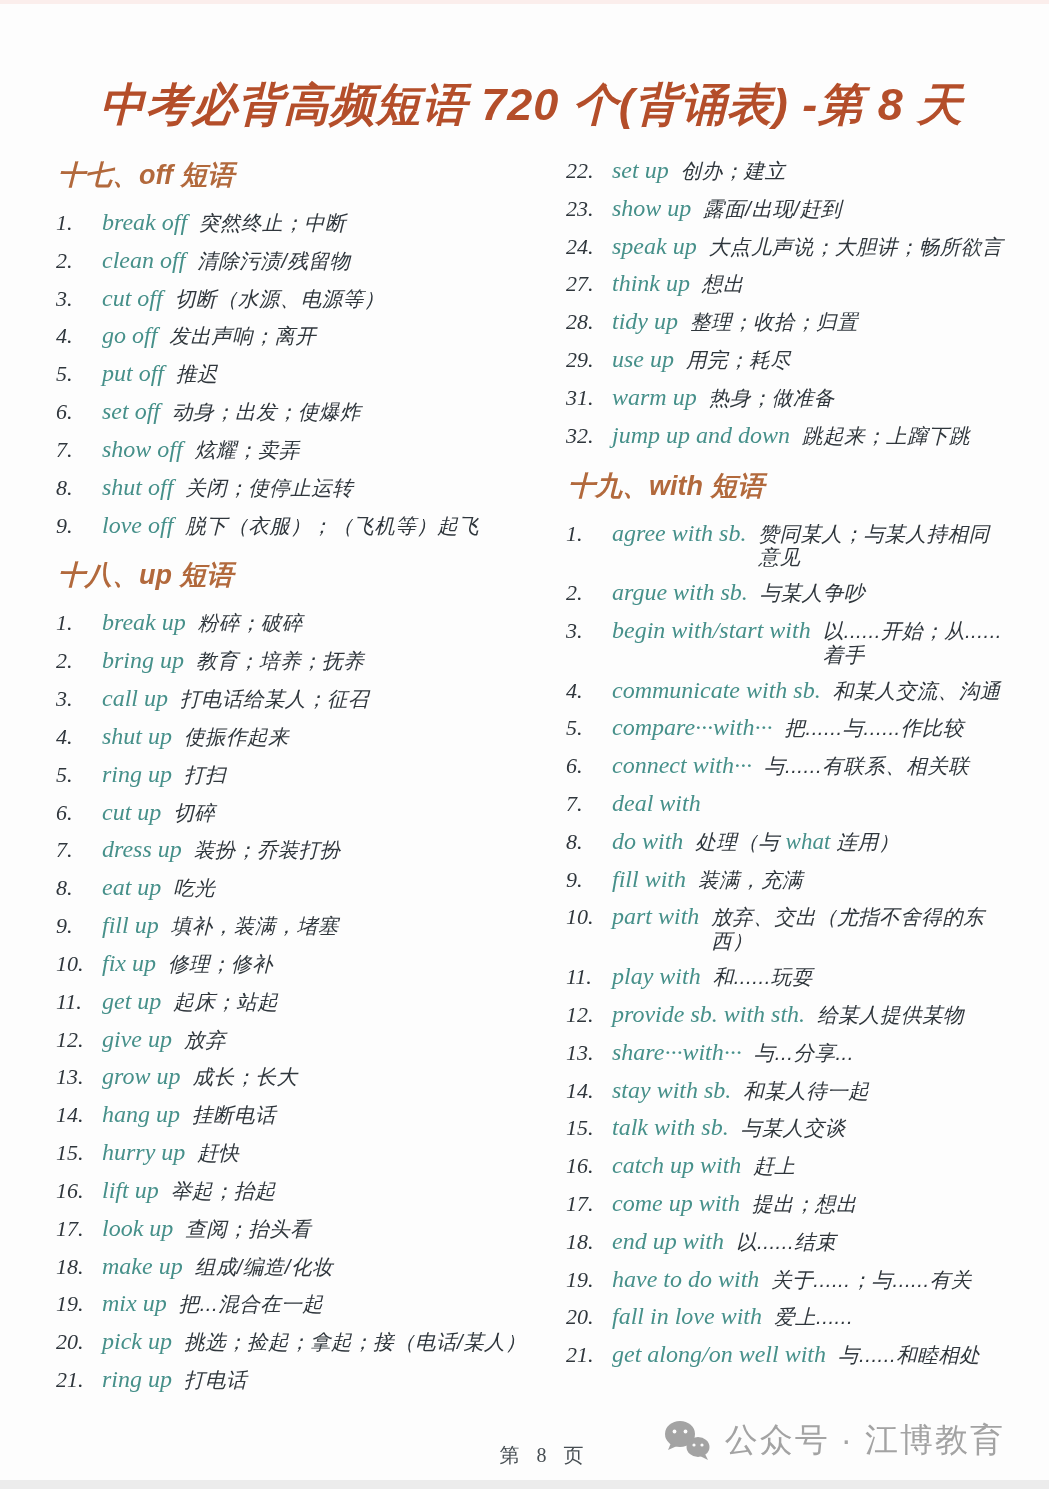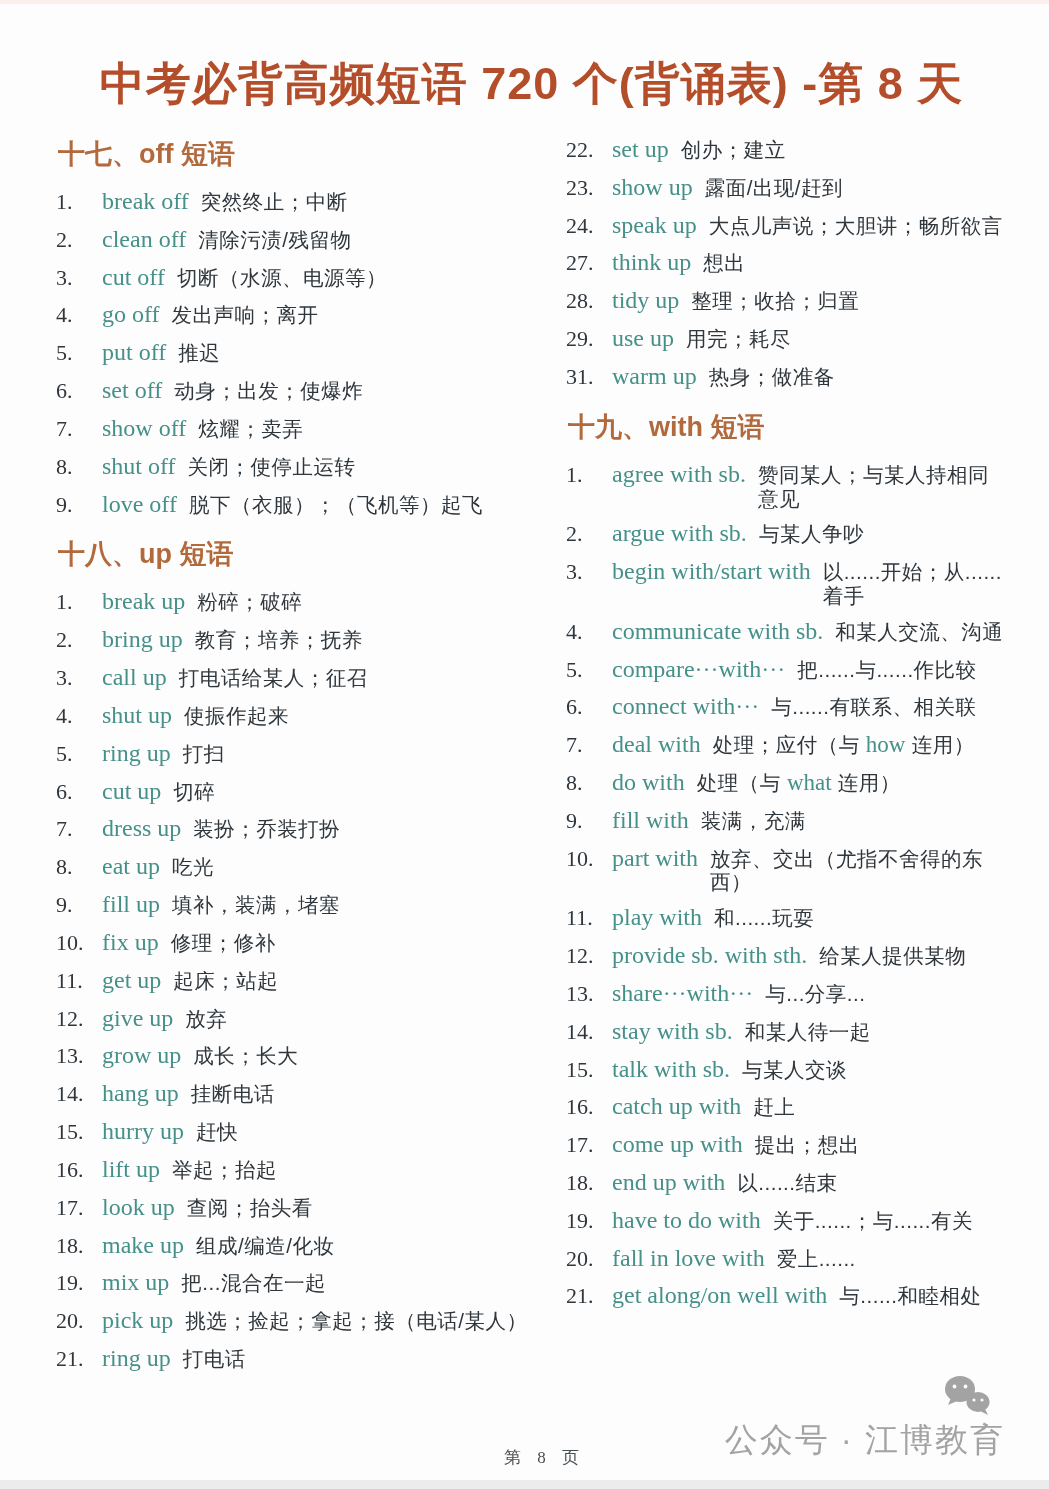--- a/index.html
+++ b/index.html
@@ -16,21 +16,21 @@
     --c-footer:#a3a3a3;
   }
   .top-edge {
     position:absolute; top:0; left:0; right:0; height:4px;
     background:#fbeeec;
   }
   .bottom-edge {
     position:absolute; bottom:0; left:0; right:0; height:9px;
     background:#ececec;
   }
-  .page { padding:40px 42px 0 56px; }
+  .page { padding:61px 42px 0 56px;font-style:italic; }
   .title {
     margin:14px 0 22px 0;
     text-align:center;
     font-size:45px;
     font-weight:bold;
     letter-spacing:1px;
     color:var(--c-title);
     font-family:"Liberation Sans", sans-serif;
   }
   .columns { display:flex; align-items:flex-start; }
@@ -73,32 +73,31 @@
   .zh .en-inline {
     font-family:"Liberation Serif", serif;
     font-size:23px;
     color:var(--c-phrase);
     letter-spacing:0;
   }
   .footer-page {
     position:absolute; bottom:20px; left:0; right:0;
     text-align:center;
     font-family:"Liberation Serif", serif;
-    font-size:17px;
+    font-size:20px;
     letter-spacing:6px;
     color:#474e53;
     padding-left:40px;
   }
   .wechat-badge {
     position:absolute; right:44px; bottom:26px;
-    display:flex; align-items:flex-end;
+    display:flex; align-items:center;
     color:var(--c-footer);
     font-size:33px;
     letter-spacing:2px;
-    flex-direction:column;
   }
   .wechat-badge svg { margin-right:12px; display:block; }
 </style>
 </head>
 <body style="--c-title: #b44e2a; --c-heading: #b2693c; --c-phrase: #46908a; --c-text: #2f363c; --c-footer: #a3a3a3;">
 
 <div class="top-edge"></div>
 
 <div class="page">
   <h1 class="title">中考必背高频短语 720 个(背诵表) -第 8 天</h1>
@@ -286,20 +285,25 @@
         <div class="row">
           <span class="num">29.</span>
           <span class="en">use up</span>
           <span class="zh">用完；耗尽</span>
         </div>
         <div class="row">
           <span class="num">31.</span>
           <span class="en">warm up</span>
           <span class="zh">热身；做准备</span>
         </div>
+        <div class="row">
+          <span class="num">32.</span>
+          <span class="en">jump up and down</span>
+          <span class="zh">跳起来；上蹿下跳</span>
+        </div>
         <div class="section-heading not-first">十九、with 短语</div>
         <div class="row">
           <span class="num">1.</span>
           <span class="en">agree with sb.</span>
           <span class="zh">赞同某人；与某人持相同意见</span>
         </div>
         <div class="row">
           <span class="num">2.</span>
           <span class="en">argue with sb.</span>
           <span class="zh">与某人争吵</span>
@@ -320,21 +324,20 @@
           <span class="zh">把......与......作比较</span>
         </div>
         <div class="row">
           <span class="num">6.</span>
           <span class="en">connect with···</span>
           <span class="zh">与......有联系、相关联</span>
         </div>
         <div class="row">
           <span class="num">7.</span>
           <span class="en">deal with</span>
-          <span class="zh">处理；应付（与 <span class="en-inline">how</span> 连用）</span>
         </div>
         <div class="row">
           <span class="num">8.</span>
           <span class="en">do with</span>
           <span class="zh">处理（与 <span class="en-inline">what</span> 连用）</span>
         </div>
         <div class="row">
           <span class="num">9.</span>
           <span class="en">fill with</span>
           <span class="zh">装满，充满</span>

